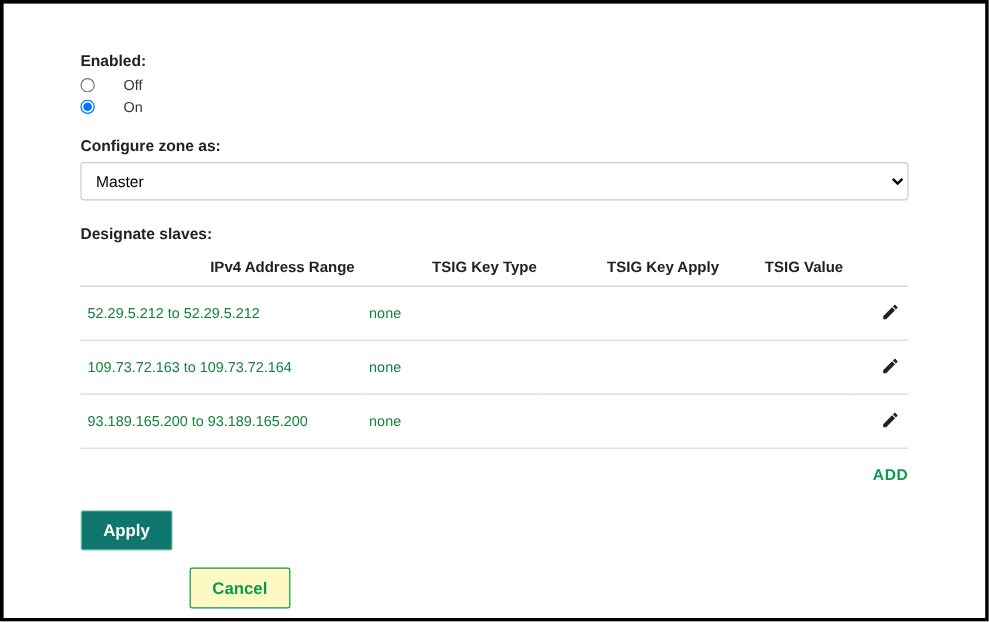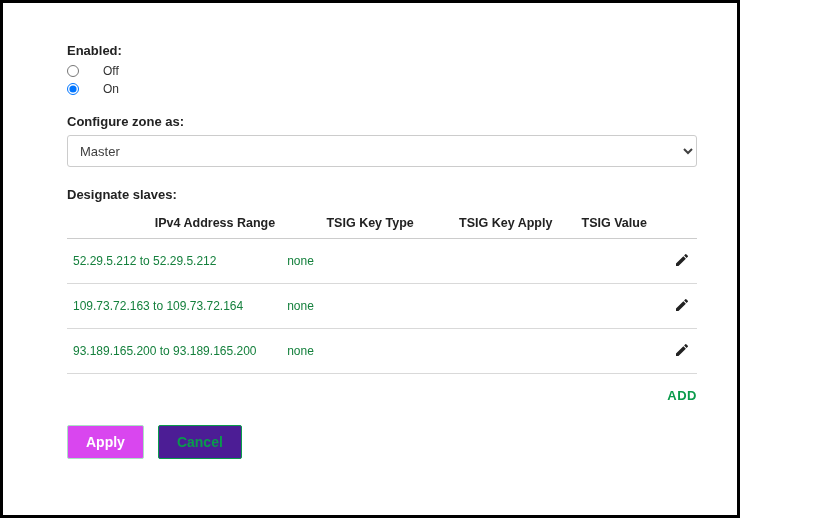--- a/index.html
+++ b/index.html
@@ -4,24 +4,24 @@
 <style>
   * { box-sizing: border-box; }
   html, body { margin: 0; padding: 0; }
   body {
     font-family: Arial, Helvetica, sans-serif;
     font-size: 13px;
     color: #222;
     background: #fff;
   }
   .frame {
-    width: 740px;
+    width: 824px;
     height: 518px;
     border: 3px solid #000;
-    padding: 40px 40px 40px 64px;
+    padding: 40px 64px 40px 64px;
     position: relative;
   }
   .section-label {
     font-weight: 700;
     font-size: 13px;
     margin-bottom: 6px;
   }
   .radio-group {
     margin-bottom: 18px;
   }
@@ -41,21 +41,21 @@
   .select-wrap {
     margin-bottom: 20px;
   }
   select.zone-select {
     width: 100%;
     height: 32px;
     border: 1px solid #ccc;
     border-radius: 3px;
     background: #fff;
     font-size: 13px;
-    color: #404040;
+    color: #000000;
     padding: 0 8px;
   }
   table.slaves {
     width: 100%;
     border-collapse: collapse;
     margin-top: 4px;
   }
   table.slaves th {
     text-align: right;
     font-weight: 700;
@@ -106,29 +106,30 @@
     padding: 0 18px;
     font-size: 14px;
     font-weight: 700;
     border-radius: 2px;
     cursor: pointer;
     display: inline-flex;
     align-items: center;
     justify-content: center;
   }
   .btn-apply {
-    background: #d946ef;
+    background: #0f766e;
     color: #fff;
     border: 1px solid #a9e3c3;
     cursor: default;
   }
   .btn-cancel {
-    background: #4c1d95;
+    background: #fef9c3;
     color: #0a9b4c;
     border: 1.5px solid #0a9b4c;
+    margin-top: 48px;
   }
 </style>
 </head>
 <body>
 
 <div class="frame">
 
   <div class="section-label">Enabled:</div>
   <div class="radio-group">
     <label class="radio-row">

